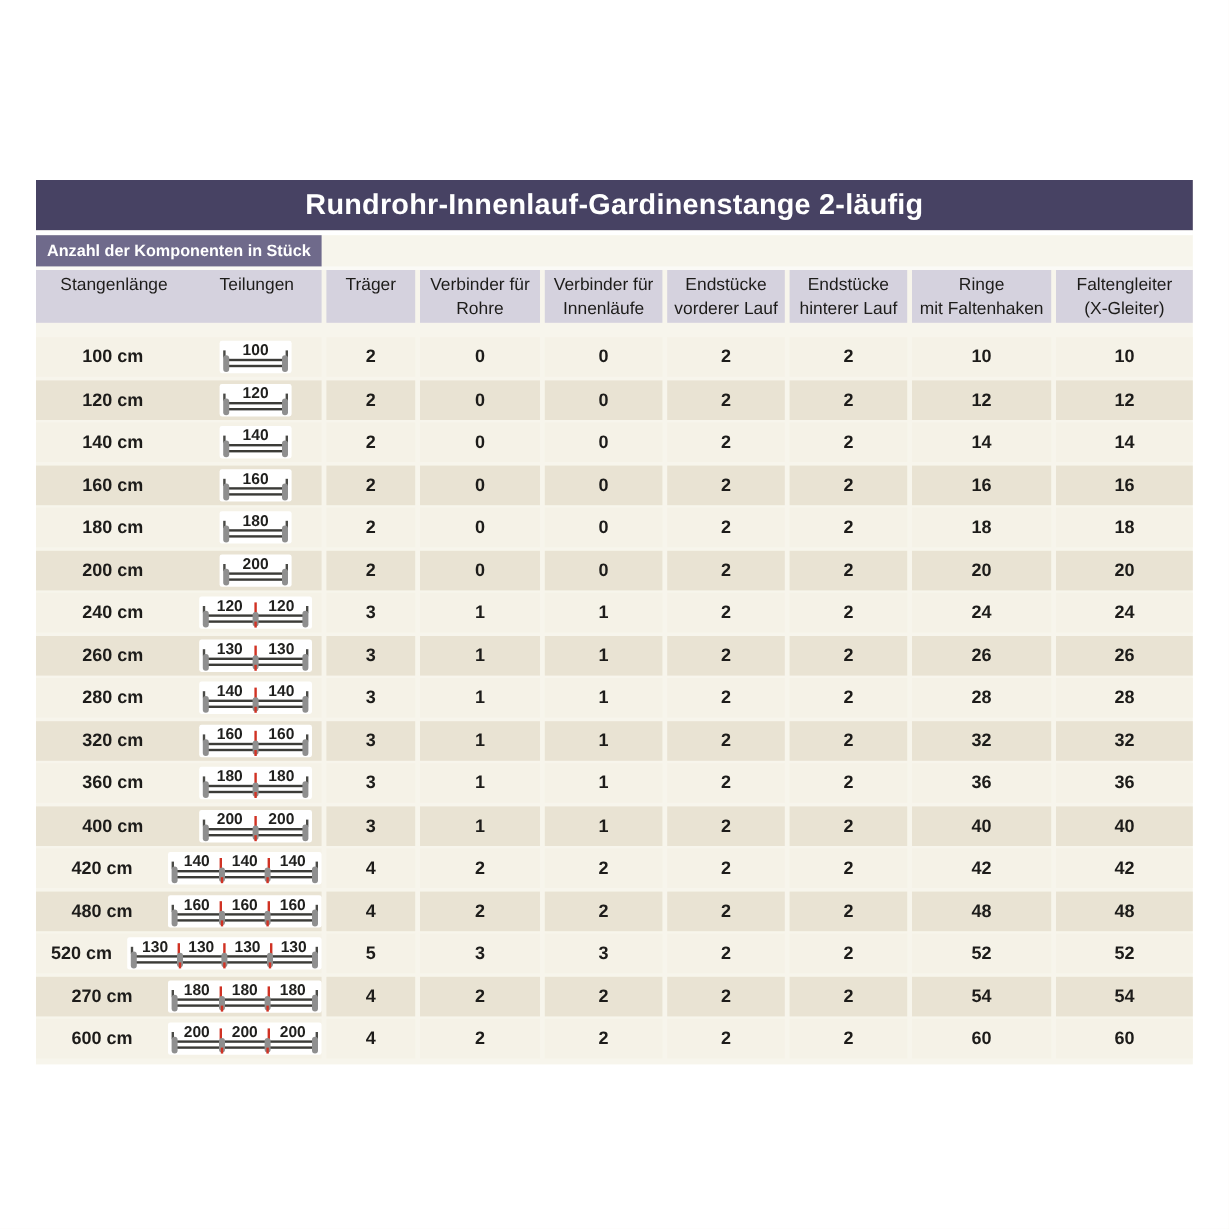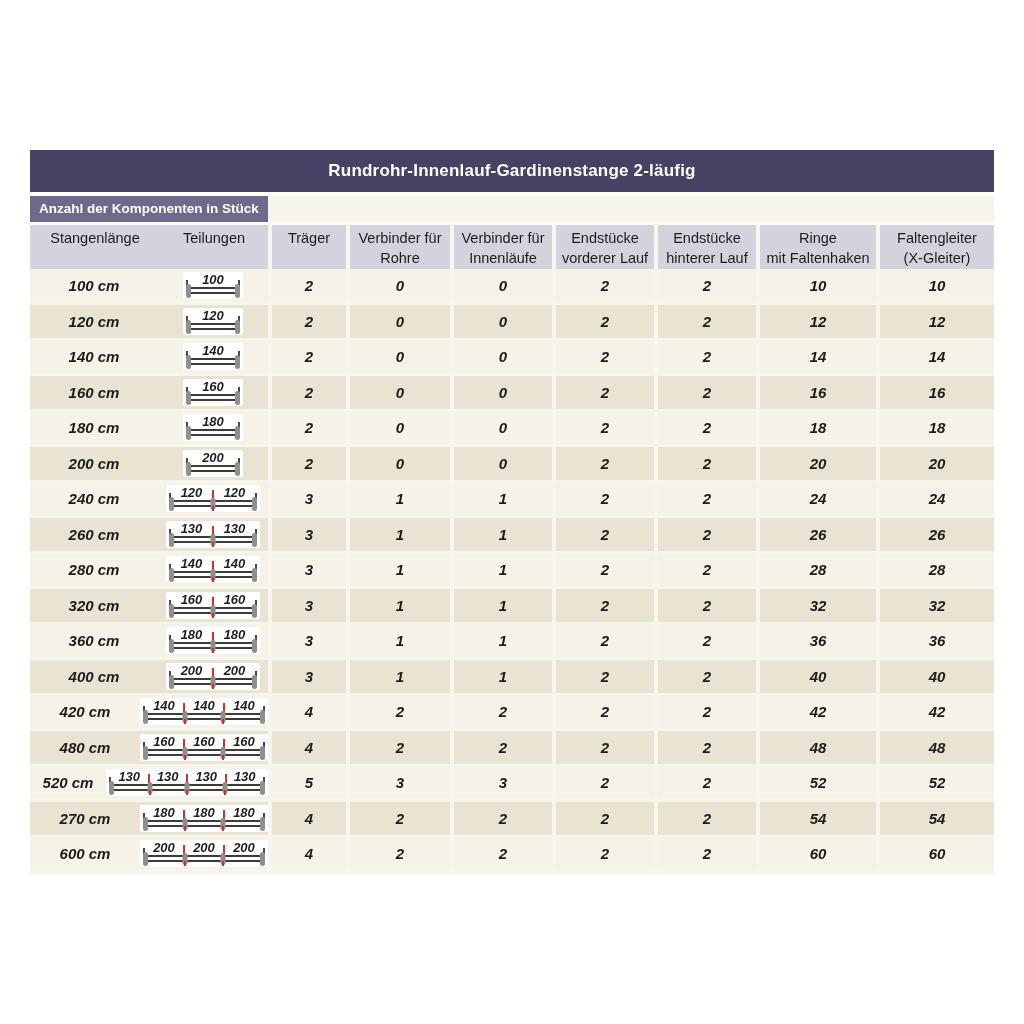--- a/index.html
+++ b/index.html
@@ -8,42 +8,42 @@
     font-family:"Liberation Sans", sans-serif;color:#1d1c1a;
     -webkit-font-smoothing:antialiased;
   }
   .panel{
     position:absolute;left:30px;top:150px;width:964px;
     background:#f7f5ec;padding-bottom:5px;
   }
   
   .title-bar{
     height:42px;line-height:42px;background:#474263;color:#ffffff;
-    text-align:center;font-size:17px;font-weight:bold;letter-spacing:.2px;
+    text-align:center;font-size:24px;font-weight:bold;letter-spacing:.2px;
   }
   .gap4{height:4px;background:#ffffff;}
   .gap3{height:3px;background:#fbfaf6;}
   
   .band{display:grid;grid-template-columns:238px 1fr;column-gap:4px;}
   .band-cell{
     height:26px;line-height:26px;background:#6f6a8b;color:#ffffff;
     text-align:center;font-size:13.5px;font-weight:bold;
   }
   
   .colhead{display:grid;grid-template-columns:238px 74px 100px 98px 98px 98px 116px 114px;column-gap:4px;}
   .colhead-cell{
     height:44px;background:#d5d2de;text-align:center;
     font-size:14.5px;line-height:20px;padding-top:3px;box-sizing:border-box;
   }
   .colhead-cell .l1,.colhead-cell .l2{display:block;}
   .colhead-set{display:flex;padding-top:3px;}
   .colhead-set .sub1{width:130px;text-align:center;}
   .colhead-set .sub2{flex:1;text-align:center;}
   
-  .rows{display:flex;flex-direction:column;row-gap:2.5px;margin-top:0;font-style:italic;}
+  .rows{display:flex;flex-direction:column;row-gap:2.5px;margin-top:12px;}
   .row{display:grid;grid-template-columns:238px 74px 100px 98px 98px 98px 116px 114px;column-gap:4px;height:33px;}
   .row.light > div{background:#f5f2e7;}
   .row.dark > div{background:#e9e3d3;}
   .cell{height:33px;}
   .cell.val{text-align:center;line-height:33px;font-weight:bold;font-size:15px;}
   .set-cell{display:flex;align-items:center;}
   .len-label{width:128px;text-align:center;font-weight:bold;font-size:15px;}
   .dia-wrap{flex:1;display:flex;justify-content:center;align-items:center;}
   
   .diagram{background:#ffffff;border-radius:2px;padding:1px 3px 5px;display:inline-block;}

